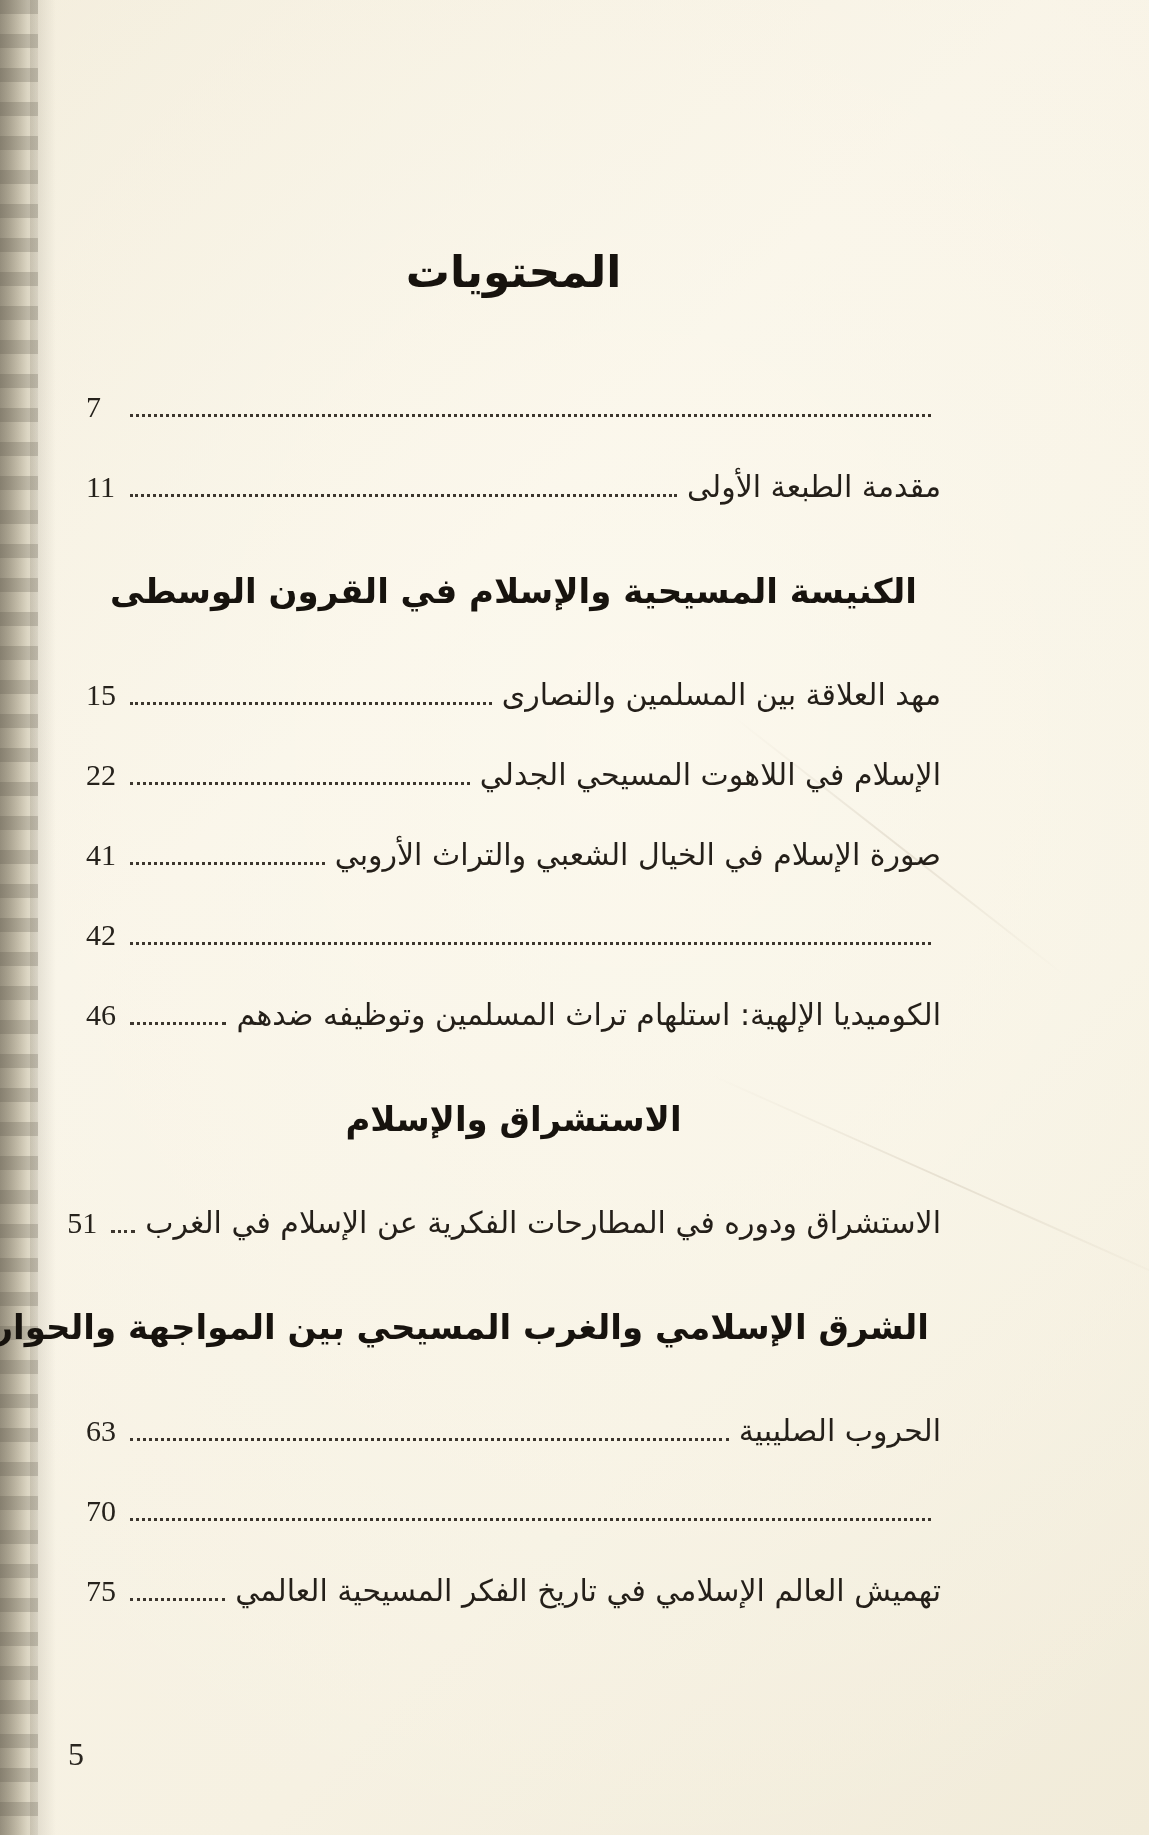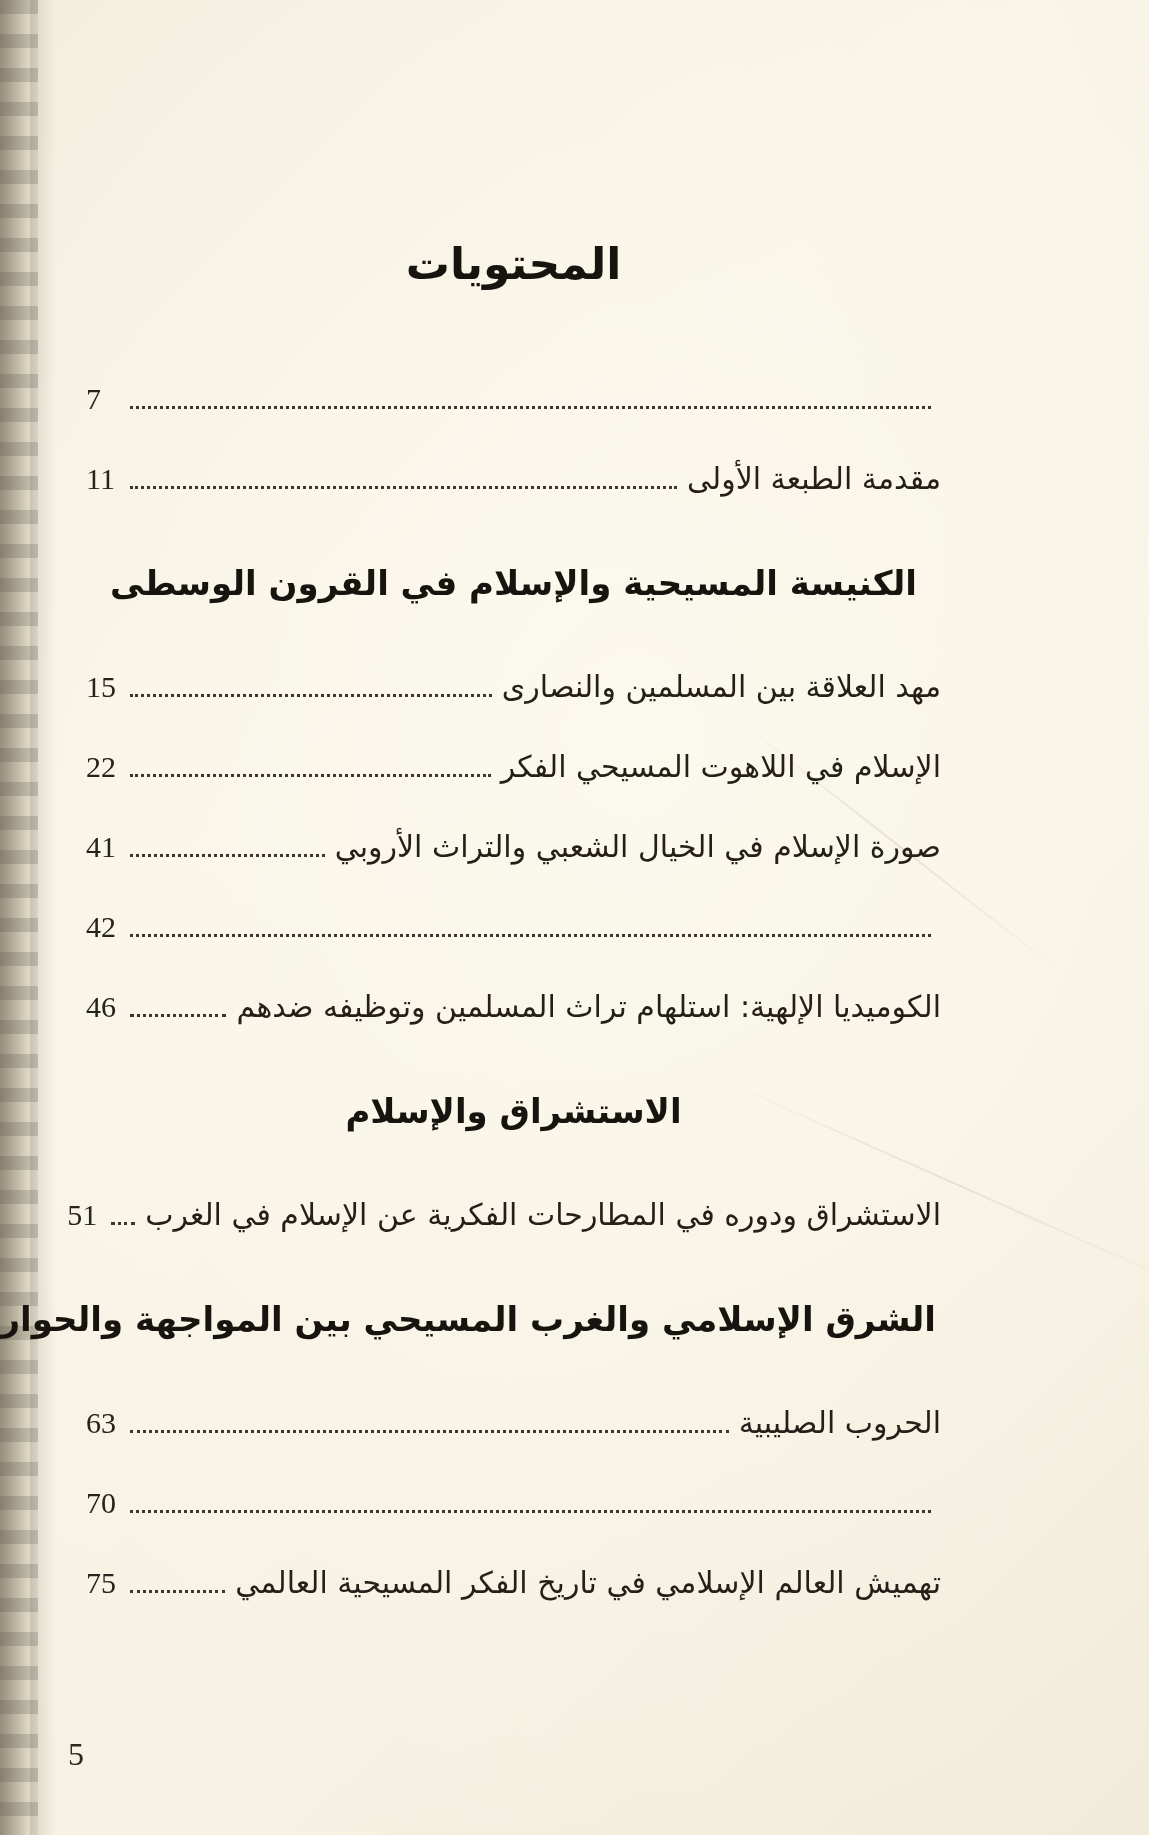--- a/index.html
+++ b/index.html
@@ -44,31 +44,31 @@
   .crease-2 { width: 520px; height: 2px; right: -60px; top: 1180px; transform: rotate(24deg); }
 
   .content {
     position: relative;
     box-sizing: border-box;
     width: 100%;
     height: 100%;
     padding: 0 208px 0 86px; 
   }
   .contents-title {
-    margin: 0;
+    margin: 8px;
     padding-top: 238px;
     text-align: center;
     font-size: 44px;
     font-weight: bold;
     letter-spacing: 1px;
     color: #17130e;
     margin-bottom: 88px;
   }
   .section-heading {
-    margin: 62px 5px 62px;
+    margin: 62px 12px 62px;
     text-align: center;
     font-size: 34px;
     font-weight: bold;
     color: #17130e;
     white-space: nowrap;
   }
   .toc-row {
     display: flex;
     direction: rtl;
     align-items: baseline;
@@ -129,21 +129,21 @@
     </div>
 
     <h2 class="section-heading">الكنيسة المسيحية والإسلام في القرون الوسطى</h2>
 
     <div class="toc-row">
       <span class="entry-title">مهد العلاقة بين المسلمين والنصارى</span>
       <span class="leader"></span>
       <span class="entry-page">15</span>
     </div>
     <div class="toc-row">
-      <span class="entry-title">الإسلام في اللاهوت المسيحي الفكر</span>
+      <span class="entry-title">الإسلام في اللاهوت المسيحي الجدلي</span>
       <span class="leader"></span>
       <span class="entry-page">22</span>
     </div>
     <div class="toc-row">
       <span class="entry-title">صورة الإسلام في الخيال الشعبي والتراث الأروبي</span>
       <span class="leader"></span>
       <span class="entry-page">41</span>
     </div>
     <div class="toc-row">
       <span class="leader"></span>

